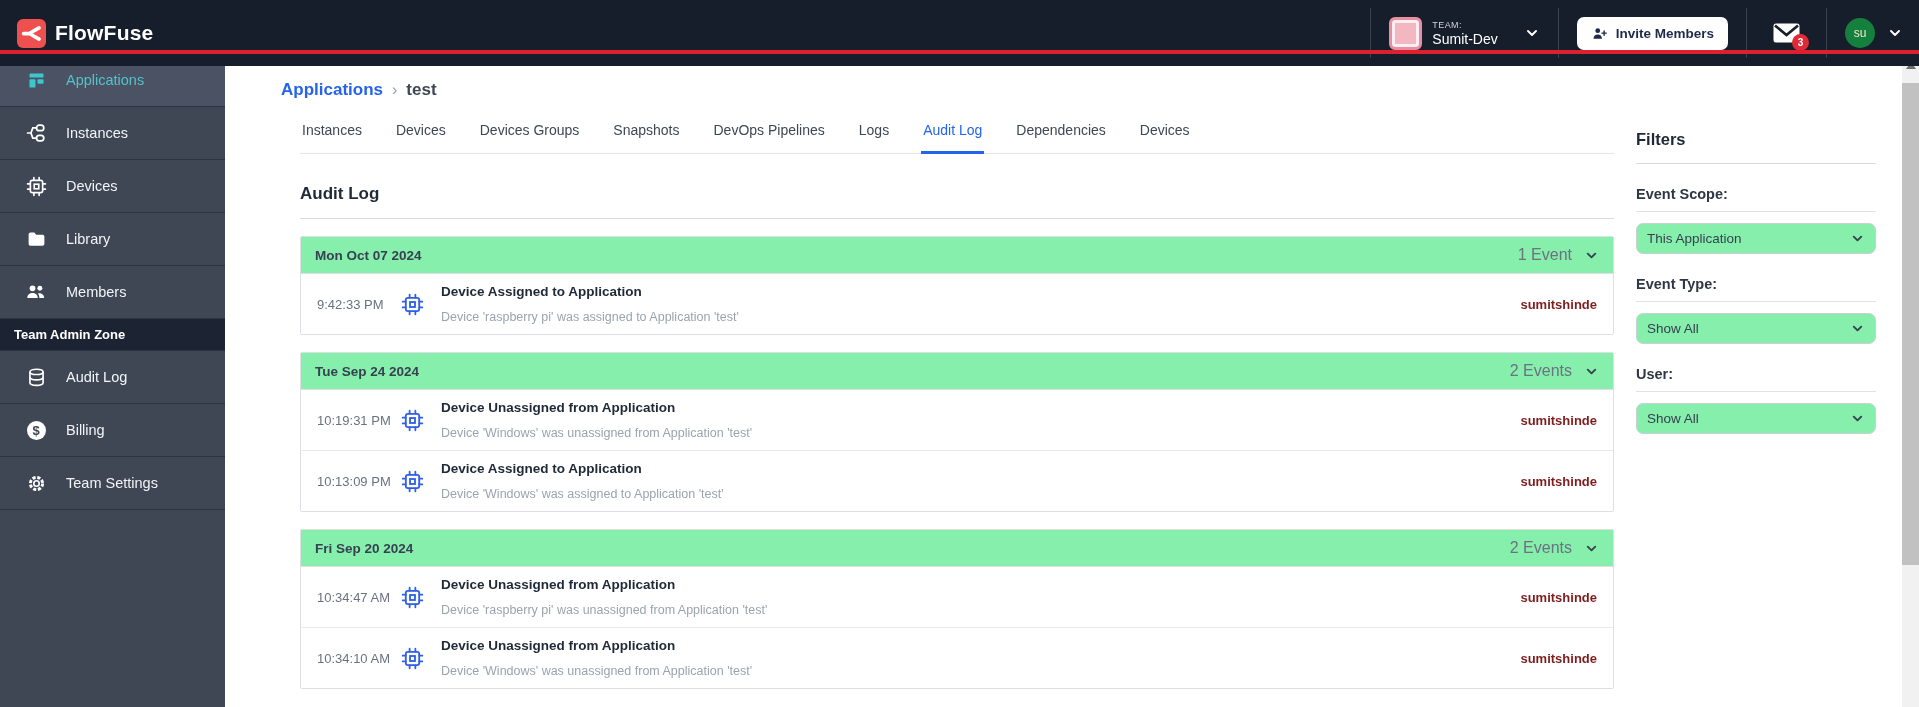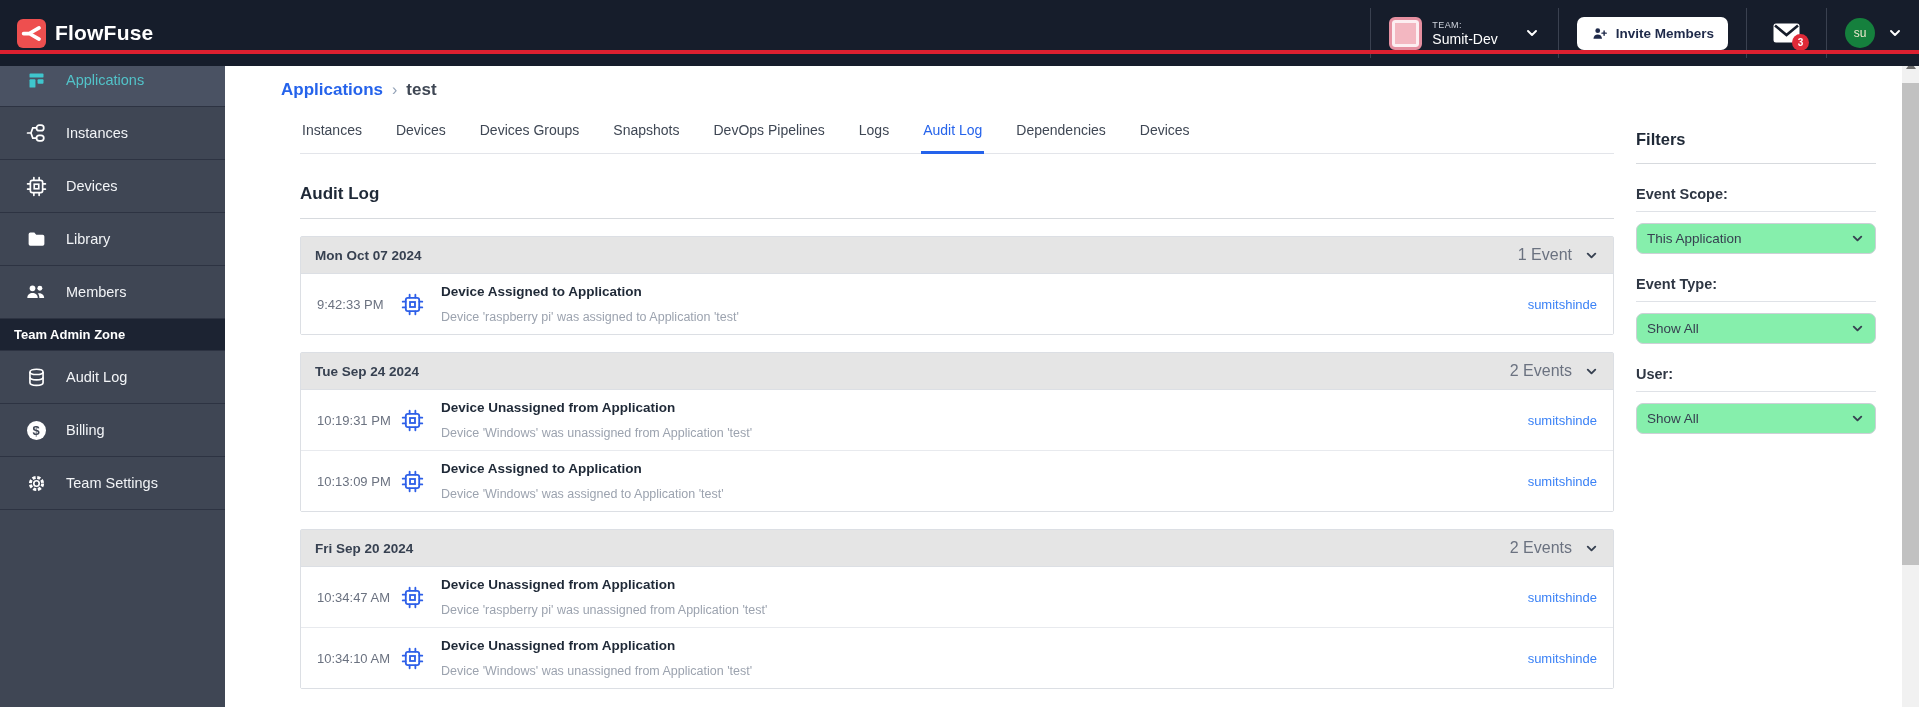--- a/index.html
+++ b/index.html
@@ -58,33 +58,33 @@
   .tab.active { color:#2563eb; border-bottom:3px solid #2563eb; margin-bottom:-1px; }
 
   
   .audit-head { margin-top:30px; display:flex; align-items:baseline; gap:10px; }
   .audit-title { font-size:17px; font-weight:700; color:#1f2937; }
   .audit-sub { font-size:13.5px; color:#a3a9b3; }
   .head-divider { border:none; border-top:1px solid #d7dade; margin-top:14px; }
 
   
   .group { border:1px solid #dcdfe4; border-radius:2px; margin-top:17px; }
-  .group-header { background:#e5e5e5; display:flex; align-items:center; justify-content:space-between;
+  .group-header { background:#86efac; display:flex; align-items:center; justify-content:space-between;
                   padding:9px 14px; border-bottom:1px solid #dcdfe4; cursor:pointer; }
   .group-date { font-size:13.5px; font-weight:700; color:#374151; }
   .group-right { display:flex; align-items:center; gap:12px; }
   .group-count { font-size:16px; color:#6b7280; }
   .event-row { display:flex; align-items:center; padding:10px 16px; background:#fff; }
   .event-row + .event-row { border-top:1px solid #e8eaee; }
   .ev-time { width:80px; font-size:13px; color:#6b7280; flex:none; }
   .ev-icon { width:24px; flex:none; margin:0 16px 0 4px; display:flex; align-items:center; }
   .ev-body { flex:1; }
   .ev-title { font-size:13.5px; font-weight:700; color:#1f2937; }
   .ev-desc { font-size:12.5px; color:#9ca3af; margin-top:11px; }
-  .ev-user { font-size:13px; color:#3b82f6; flex:none; }
+  .ev-user { font-size:13px; color:#7f1d1d; flex:none;font-weight:bold; }
 
   
   .filters-title { font-size:16.5px; font-weight:700; color:#1f2937; margin-top:14px; }
   .filters-divider { border:none; border-top:1px solid #d7dade; margin-top:14px; }
   .filter-label { font-size:14.5px; font-weight:700; color:#2f3744; margin-top:22px;
                   padding-bottom:9px; border-bottom:1px solid #dfe2e7; }
   .select-box { margin-top:11px; height:31px; border:1px solid #ccd0d6; border-radius:7px;
                 display:flex; align-items:center; justify-content:space-between;
                 padding:0 10px; font-size:13.5px; color:#374151; background:#86efac; cursor:pointer; }
 

